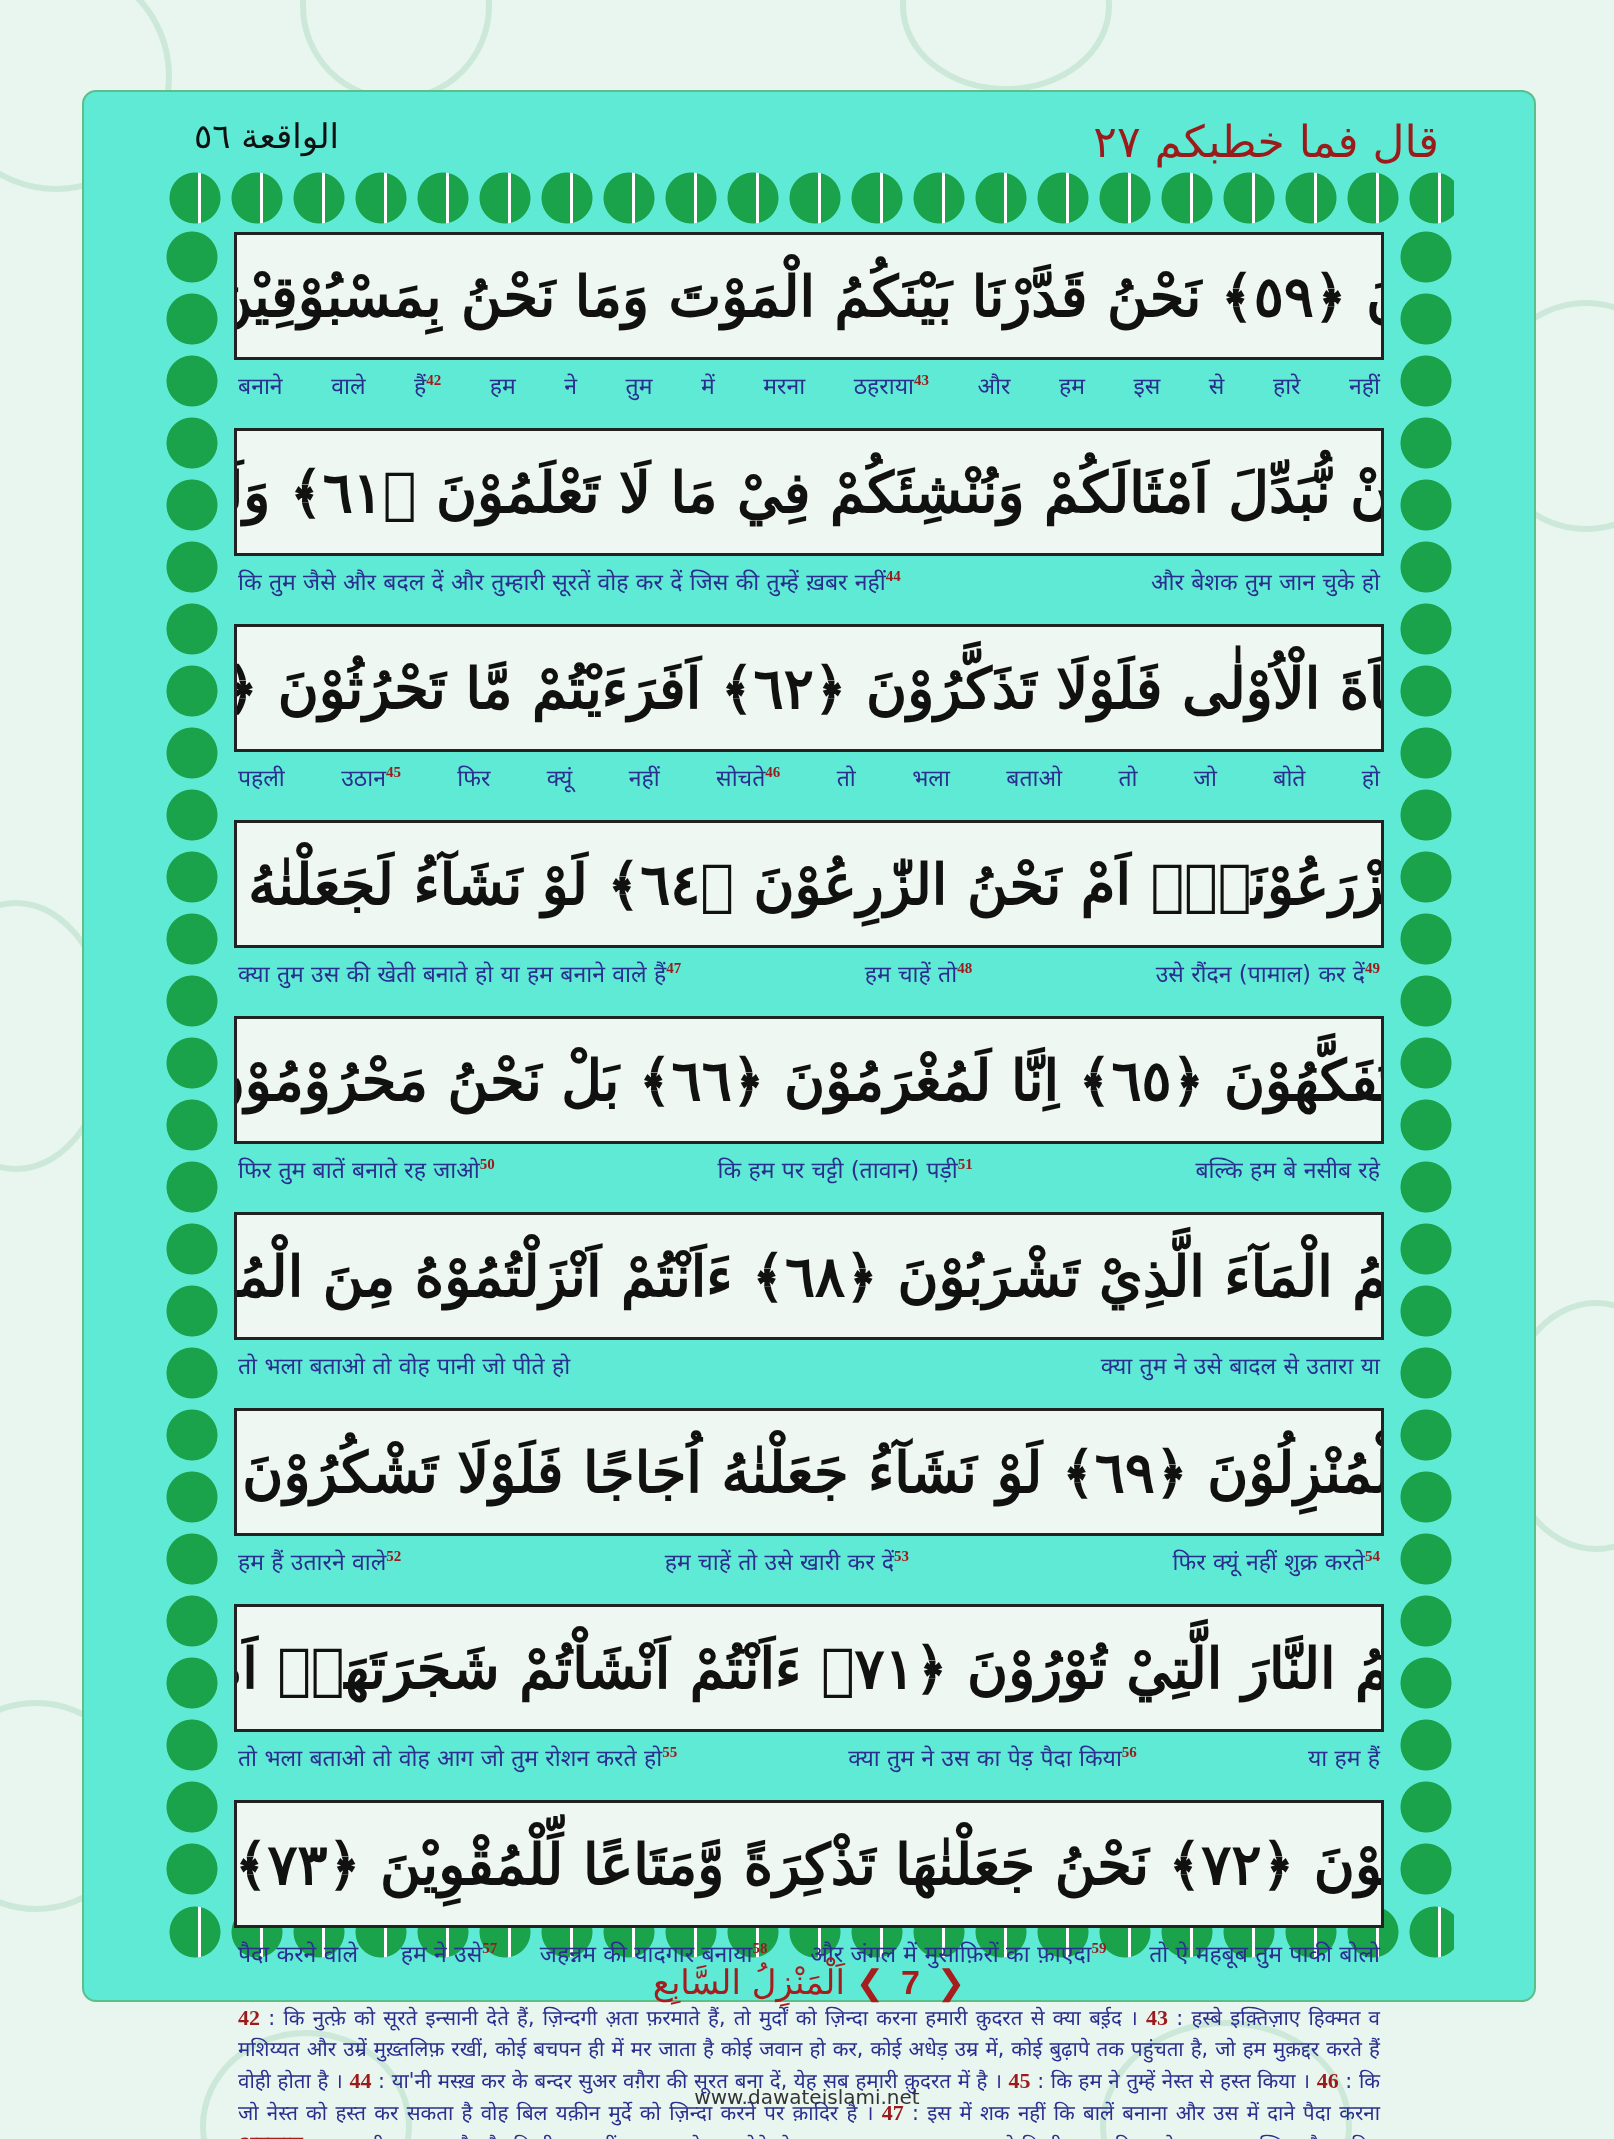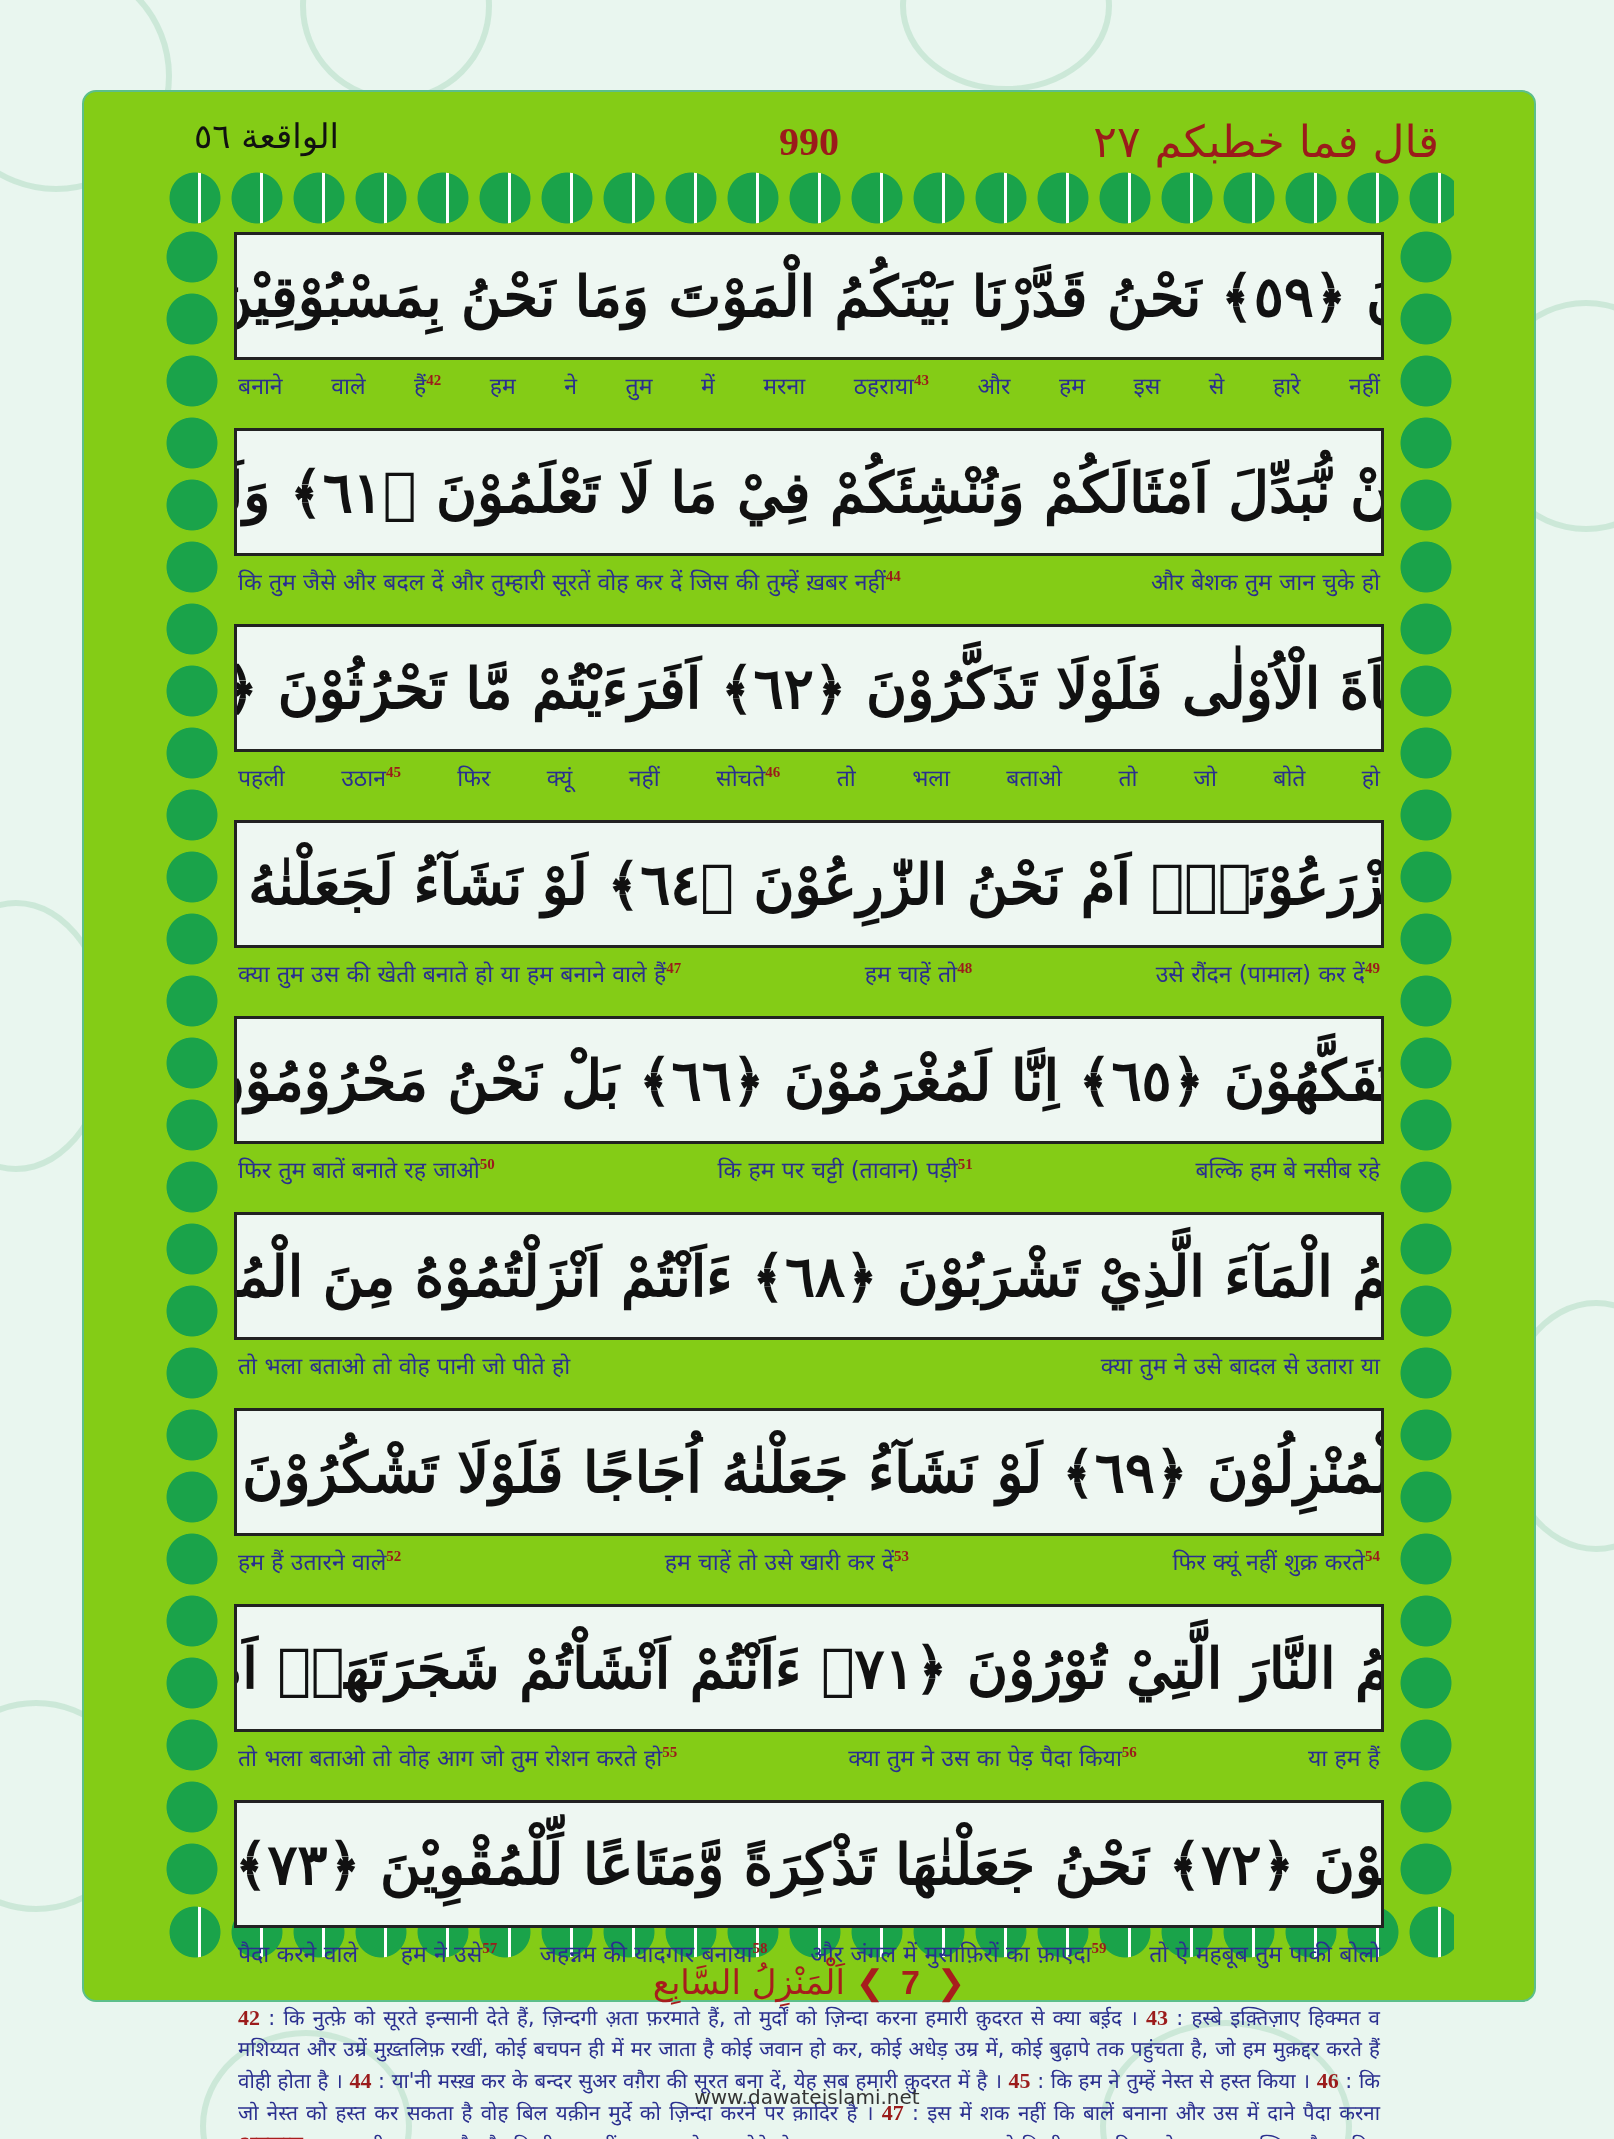--- a/index.html
+++ b/index.html
@@ -1,20 +1,20 @@
 <!DOCTYPE html>
 <html><head>
 <meta charset="utf-8">
 <style>
   html,body{margin:0;padding:0;}
   body{width:1614px;height:2139px;position:relative;overflow:hidden;
        background:#e9f6ef;font-family:"DejaVu Sans",sans-serif;}
   
   .bg-swirl{position:absolute;border:6px solid #bfe3cf;border-radius:50%;opacity:.7;}
-  .page{position:absolute;left:82px;top:90px;width:1450px;height:1908px;background:#84cc16;
+  .page{position:absolute;left:82px;top:90px;width:1450px;height:1908px;background:#5eead4;
         border:2px solid #5cbf8a;border-radius:14px;}
   .running-head{position:absolute;left:0;right:0;top:20px;height:60px;}
   .head-left{position:absolute;left:110px;top:4px;font-family:"DejaVu Serif",serif;font-size:34px;color:#111;direction:rtl;}
   .head-center{position:absolute;left:0;right:0;text-align:center;top:6px;font-family:"Liberation Serif",serif;font-weight:bold;font-size:40px;color:#9b1b1b;}
   .head-right{position:absolute;right:95px;top:4px;font-family:"DejaVu Serif",serif;font-size:44px;color:#9b1b1b;direction:rtl;}
   .frame{position:absolute;left:80px;top:78px;width:1290px;height:1790px;}
   .border-top,.border-bottom{position:absolute;left:0;right:0;height:56px;
      background:repeating-linear-gradient(90deg,#1aa34a 0 34px,#ffffff 34px 37px,#1aa34a 37px 58px,transparent 58px 62px);
      -webkit-mask:radial-gradient(circle at 50% 50%,#000 60%,transparent 62%) 0 0/62px 56px repeat-x;
      mask:radial-gradient(circle at 50% 50%,#000 60%,transparent 62%) 0 0/62px 56px repeat-x;}
@@ -53,21 +53,20 @@
   <div class="bg-swirl" style="left:1500px;top:1300px;width:180px;height:240px;"></div>
   <div class="bg-swirl" style="left:-70px;top:1700px;width:200px;height:200px;"></div>
   <div class="bg-swirl" style="left:1100px;top:2020px;width:240px;height:200px;"></div>
   <div class="bg-swirl" style="left:200px;top:2030px;width:200px;height:180px;"></div>
 </div>
 
 <div class="page">
 
   <div class="running-head">
     <span class="head-left">الواقعة ٥٦</span>
-    <div class="head-center">990</div>
     <span class="head-right">قال فما خطبكم ٢٧</span>
   </div>
 
   <div class="frame">
     <div class="border-top"></div>
     <div class="border-left"></div>
     <div class="border-right"></div>
     <div class="border-bottom"></div>
 
     <div class="content" id="content">

